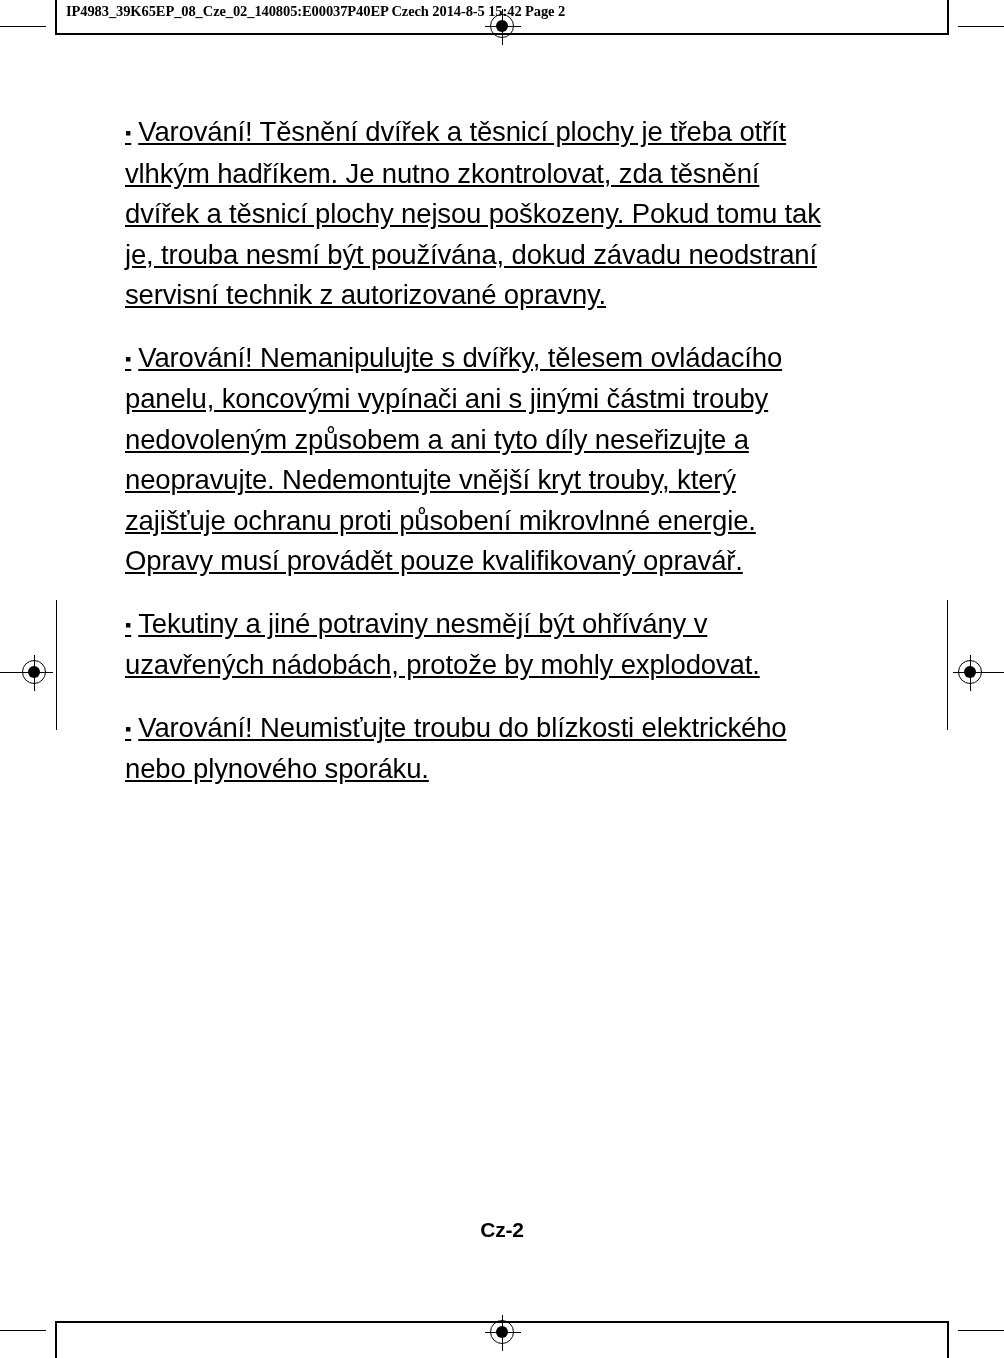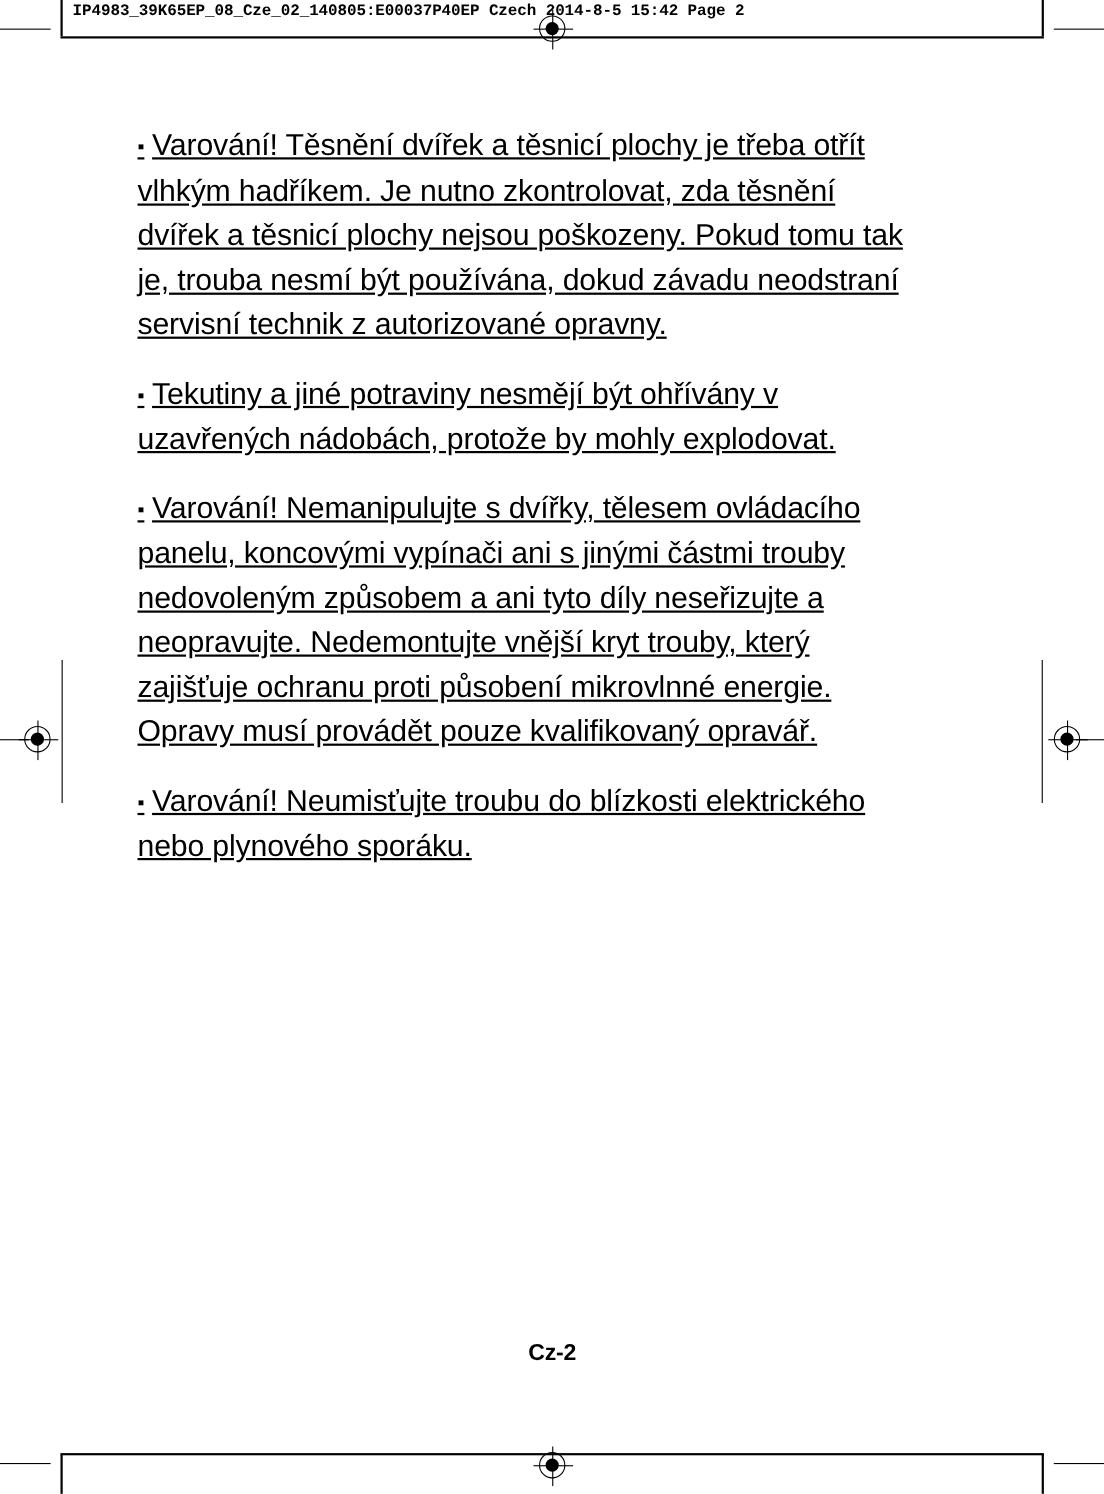--- a/index.html
+++ b/index.html
@@ -88,21 +88,21 @@
 
   
   .doc-header {
     position: absolute;
     left: 66px;
     top: 3px;
     font-size: 14.5px;
     font-weight: bold;
     letter-spacing: -0.1px;
     white-space: nowrap;
-    font-family: Liberation Mono, monospace;
+    font-family: Liberation Serif, serif;
   }
 
   
   .content {
     position: absolute;
     left: 125px;
     top: 112px;
     width: 700px;
   }
   .para {
@@ -168,25 +168,25 @@
 
 <div class="doc-header">IP4983_39K65EP_08_Cze_02_140805:E00037P40EP Czech  2014-8-5  15:42  Page 2</div>
 
 <div class="content">
 
   <p class="para">
     <span class="bullet">▪</span><span>Varování! Těsnění dvířek a těsnicí plochy je třeba otřít vlhkým hadříkem. Je nutno zkontrolovat, zda těsnění dvířek a těsnicí plochy nejsou poškozeny. Pokud tomu tak je, trouba nesmí být používána, dokud závadu neodstraní servisní technik z autorizované opravny.</span>
   </p>
 
   <p class="para">
-    <span class="bullet">▪</span><span>Tekutiny a jiné potraviny nesmějí být ohřívány v uzavřených nádobách, protože by mohly explodovat.</span>
+    <span class="bullet">▪</span><span>Varování! Nemanipulujte s dvířky, tělesem ovládacího panelu, koncovými vypínači ani s jinými částmi trouby nedovoleným způsobem a ani tyto díly neseřizujte a neopravujte. Nedemontujte vnější kryt trouby, který zajišťuje ochranu proti působení mikrovlnné energie. Opravy musí provádět pouze kvalifikovaný opravář.</span>
   </p>
 
   <p class="para">
-    <span class="bullet">▪</span><span>Varování! Nemanipulujte s dvířky, tělesem ovládacího panelu, koncovými vypínači ani s jinými částmi trouby nedovoleným způsobem a ani tyto díly neseřizujte a neopravujte. Nedemontujte vnější kryt trouby, který zajišťuje ochranu proti působení mikrovlnné energie. Opravy musí provádět pouze kvalifikovaný opravář.</span>
+    <span class="bullet">▪</span><span>Tekutiny a jiné potraviny nesmějí být ohřívány v uzavřených nádobách, protože by mohly explodovat.</span>
   </p>
 
   <p class="para">
     <span class="bullet">▪</span><span>Varování! Neumisťujte troubu do blízkosti elektrického nebo plynového sporáku.</span>
   </p>
 
 </div>
 
 <div class="page-num">Cz-2</div>
 

